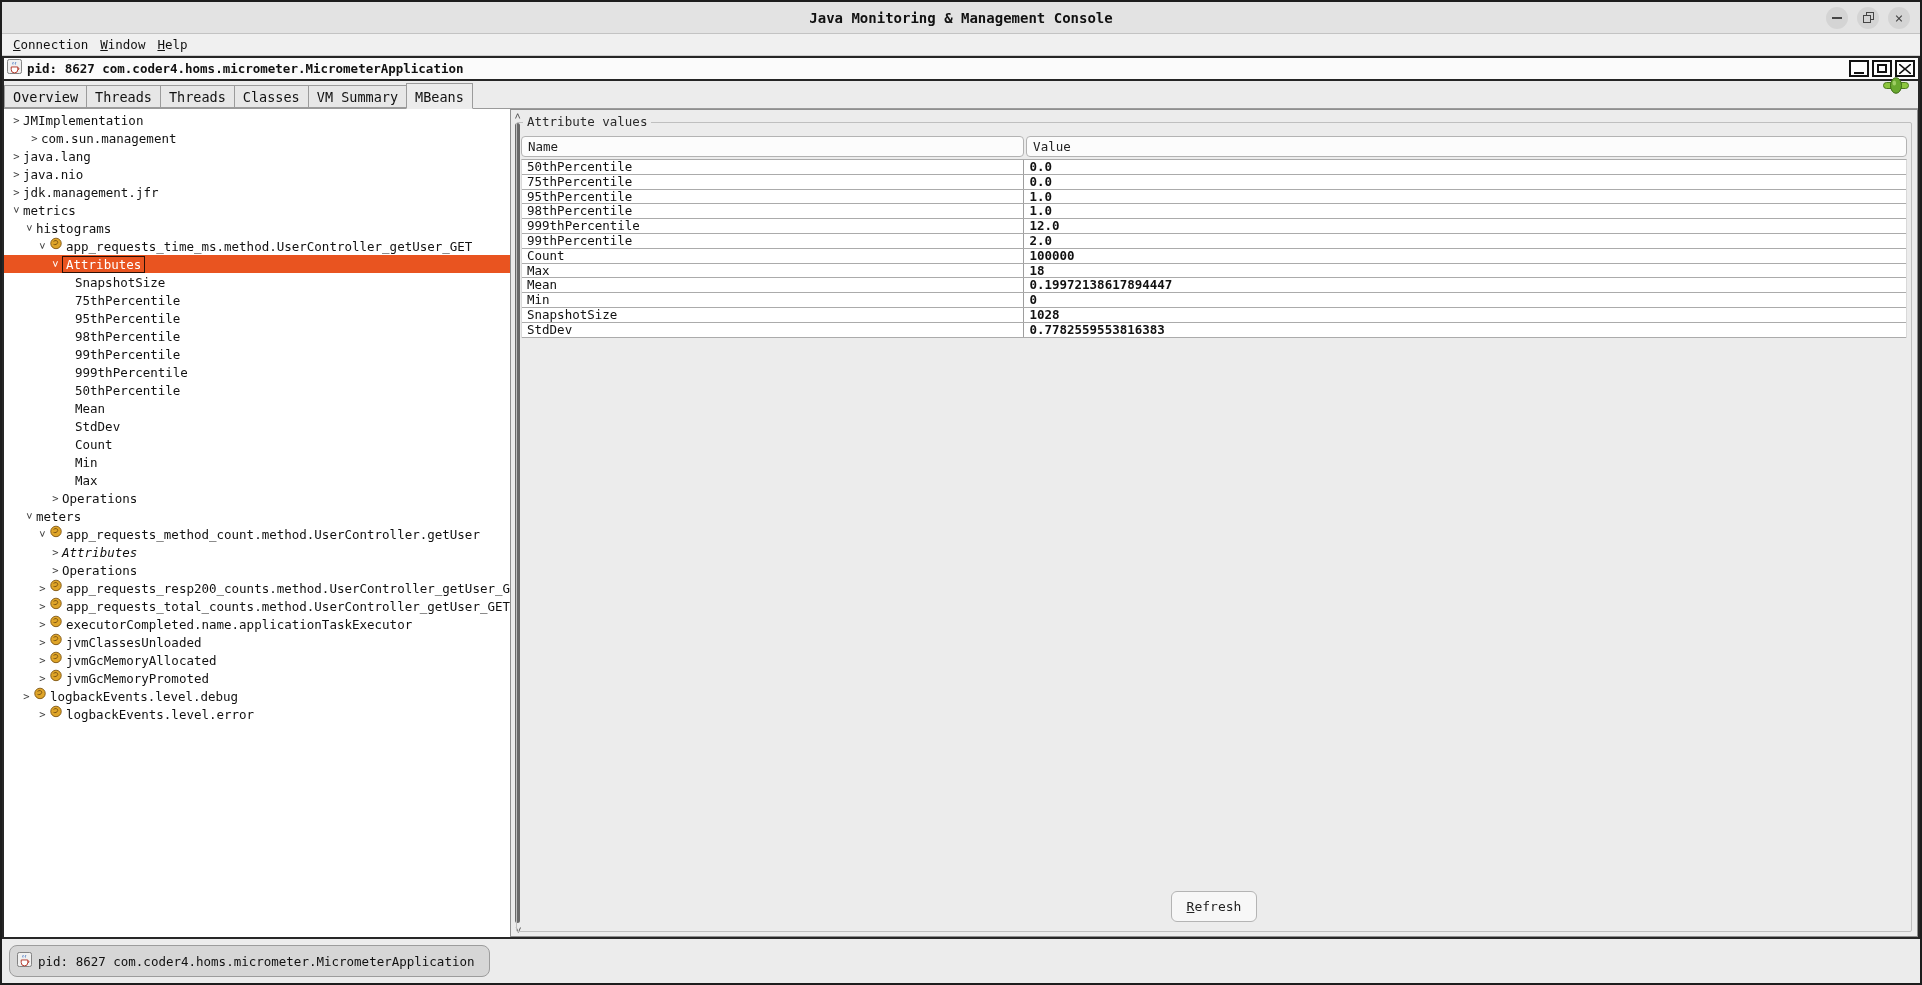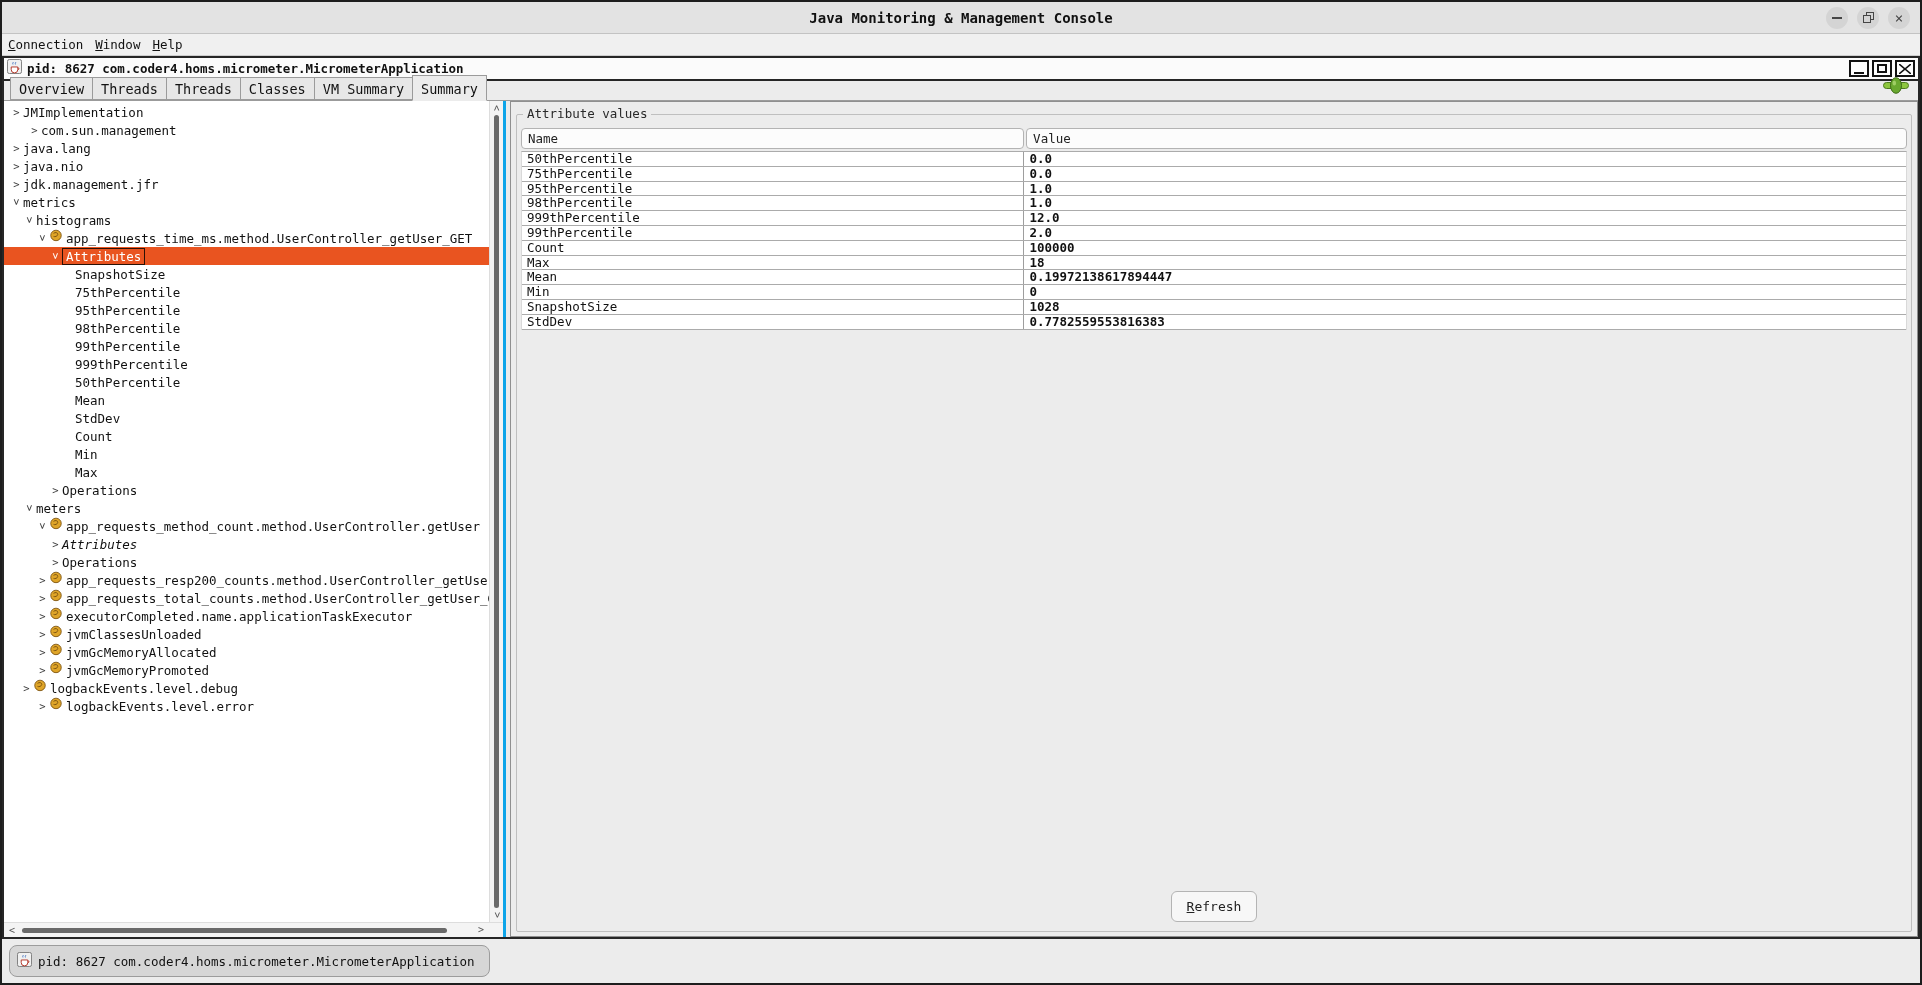--- a/index.html
+++ b/index.html
@@ -14,51 +14,51 @@
   .titlebar { height:32px; background:#e3e3e3; border-bottom:1px solid #c3c3c3;
               position:relative; display:flex; align-items:center; flex:none; }
   .win-title { position:absolute; left:0; right:0; text-align:center; font-size:14px; font-weight:bold; color:#111; }
   .win-controls { margin-left:auto; display:flex; gap:9px; padding-right:10px; z-index:2; }
   .circle-btn { width:22px; height:22px; border-radius:50%; background:#d4d4d4; color:#454545;
                 display:flex; align-items:center; justify-content:center; font-size:14px; cursor:default; }
   .min-bar { width:10px; height:2px; background:#454545; display:block; }
 
   
   .menubar { height:22px; background:#f0f0f0; border-bottom:1px solid #cdcdcd;
-             display:flex; align-items:center; font-size:12.5px; flex:none; }
+             display:flex; align-items:center; padding-left:5px; font-size:12.5px; flex:none; }
   .menu-item { padding:2px 6px; color:#111; }
   .menu-item u { text-decoration:underline; }
 
   
   .iframe { flex:1; display:flex; flex-direction:column; border-left:2px solid #262626;
             border-right:2px solid #262626; border-top:2px solid #262626; border-bottom:2px solid #262626;
             position:relative; background:var(--chrome); min-height:0; }
   .frame-titlebar { height:23px; background:#fbfbfb; border-bottom:2px solid #262626;
                     display:flex; align-items:center; gap:5px; padding:0 3px; flex:none; }
   .frame-title { font-size:12.5px; font-weight:bold; color:#111; }
   .frame-controls { margin-left:auto; display:flex; gap:3px; }
   .frame-btn { width:20px; height:17px; border:2px solid #111; background:#fdfdfd;
                display:flex; align-items:center; justify-content:center; }
   .fmin { width:10px; height:2px; background:#111; margin-top:9px; }
   .fmax { width:10px; height:9px; border:2px solid #111; }
 
   
-  .tabs-row { height:20px; display:flex; align-items:flex-end; padding-left:6px;
+  .tabs-row { height:28px; display:flex; align-items:flex-end; padding-left:0;
               border-bottom:1px solid var(--line); background:var(--chrome); flex:none; position:relative; }
   .tabs { display:flex; align-items:flex-end; }
   .tab { border:1px solid var(--line); margin-right:-1px; background:#e7e7e7; font-size:13.5px;
          padding:3px 8px 3px 8px; height:23px; color:#111; white-space:nowrap; }
   .tab.selected { background:var(--chrome); height:26px; border-bottom:1px solid var(--chrome);
                   margin-bottom:-1px; padding-top:5px; z-index:2; }
   .conn-icon { position:absolute; right:9px; top:19px; z-index:3; }
 
   
   .content { flex:1; display:flex; min-height:0; background:var(--chrome); }
-  .left-pane { width:502px; flex:none; display:flex; flex-direction:column; background:#fff;
-               border-right:3px solid #0ea5e9; }
+  .left-pane { width:502px; flex:none; display:flex; background:#fff;
+               border-right:6px solid #0ea5e9; }
   .tree-wrap { flex:1; display:flex; min-height:0; }
   .tree-viewport { flex:1; overflow:hidden; background:#fff; padding-top:2px; }
   .tree-row { height:18px; line-height:18px; white-space:nowrap; overflow:hidden; font-size:12.5px; color:#111; }
   .tw-arrow { display:inline-block; width:13px; font-size:10.5px; color:#3d3d3d; text-align:center;
               vertical-align:middle; margin-top:-2px; }
   .tw-arrow.open { transform:rotate(90deg); }
   .bean { display:inline-block; width:17px; vertical-align:middle; margin-top:-3px; }
   .tlabel { vertical-align:middle; }
   .tree-row.selected { background:var(--sel); color:#fff; }
   .tree-row.selected .tw-arrow { color:#fff; }
@@ -162,21 +162,21 @@
       </span>
     </div>
 
     <div class="tabs-row">
       <div class="tabs">
           <div class="tab">Overview</div>
           <div class="tab">Threads</div>
           <div class="tab">Threads</div>
           <div class="tab">Classes</div>
           <div class="tab">VM Summary</div>
-          <div class="tab selected">Summary</div>
+          <div class="tab selected">MBeans</div>
         </div>
     </div>
     <span class="conn-icon">
       <svg width="26" height="17" viewBox="0 0 26 17">
           <rect x="0.5" y="5.5" width="25" height="6" rx="3" fill="#8dc63f" stroke="#4c7a1d"></rect>
           <ellipse cx="13" cy="8.5" rx="5.5" ry="7.8" fill="#69a82f" stroke="#3d6a15"></ellipse>
           <ellipse cx="11.3" cy="6" rx="1.8" ry="2.6" fill="#a9d56e" opacity="0.85"></ellipse>
         </svg>
     </span>
 

